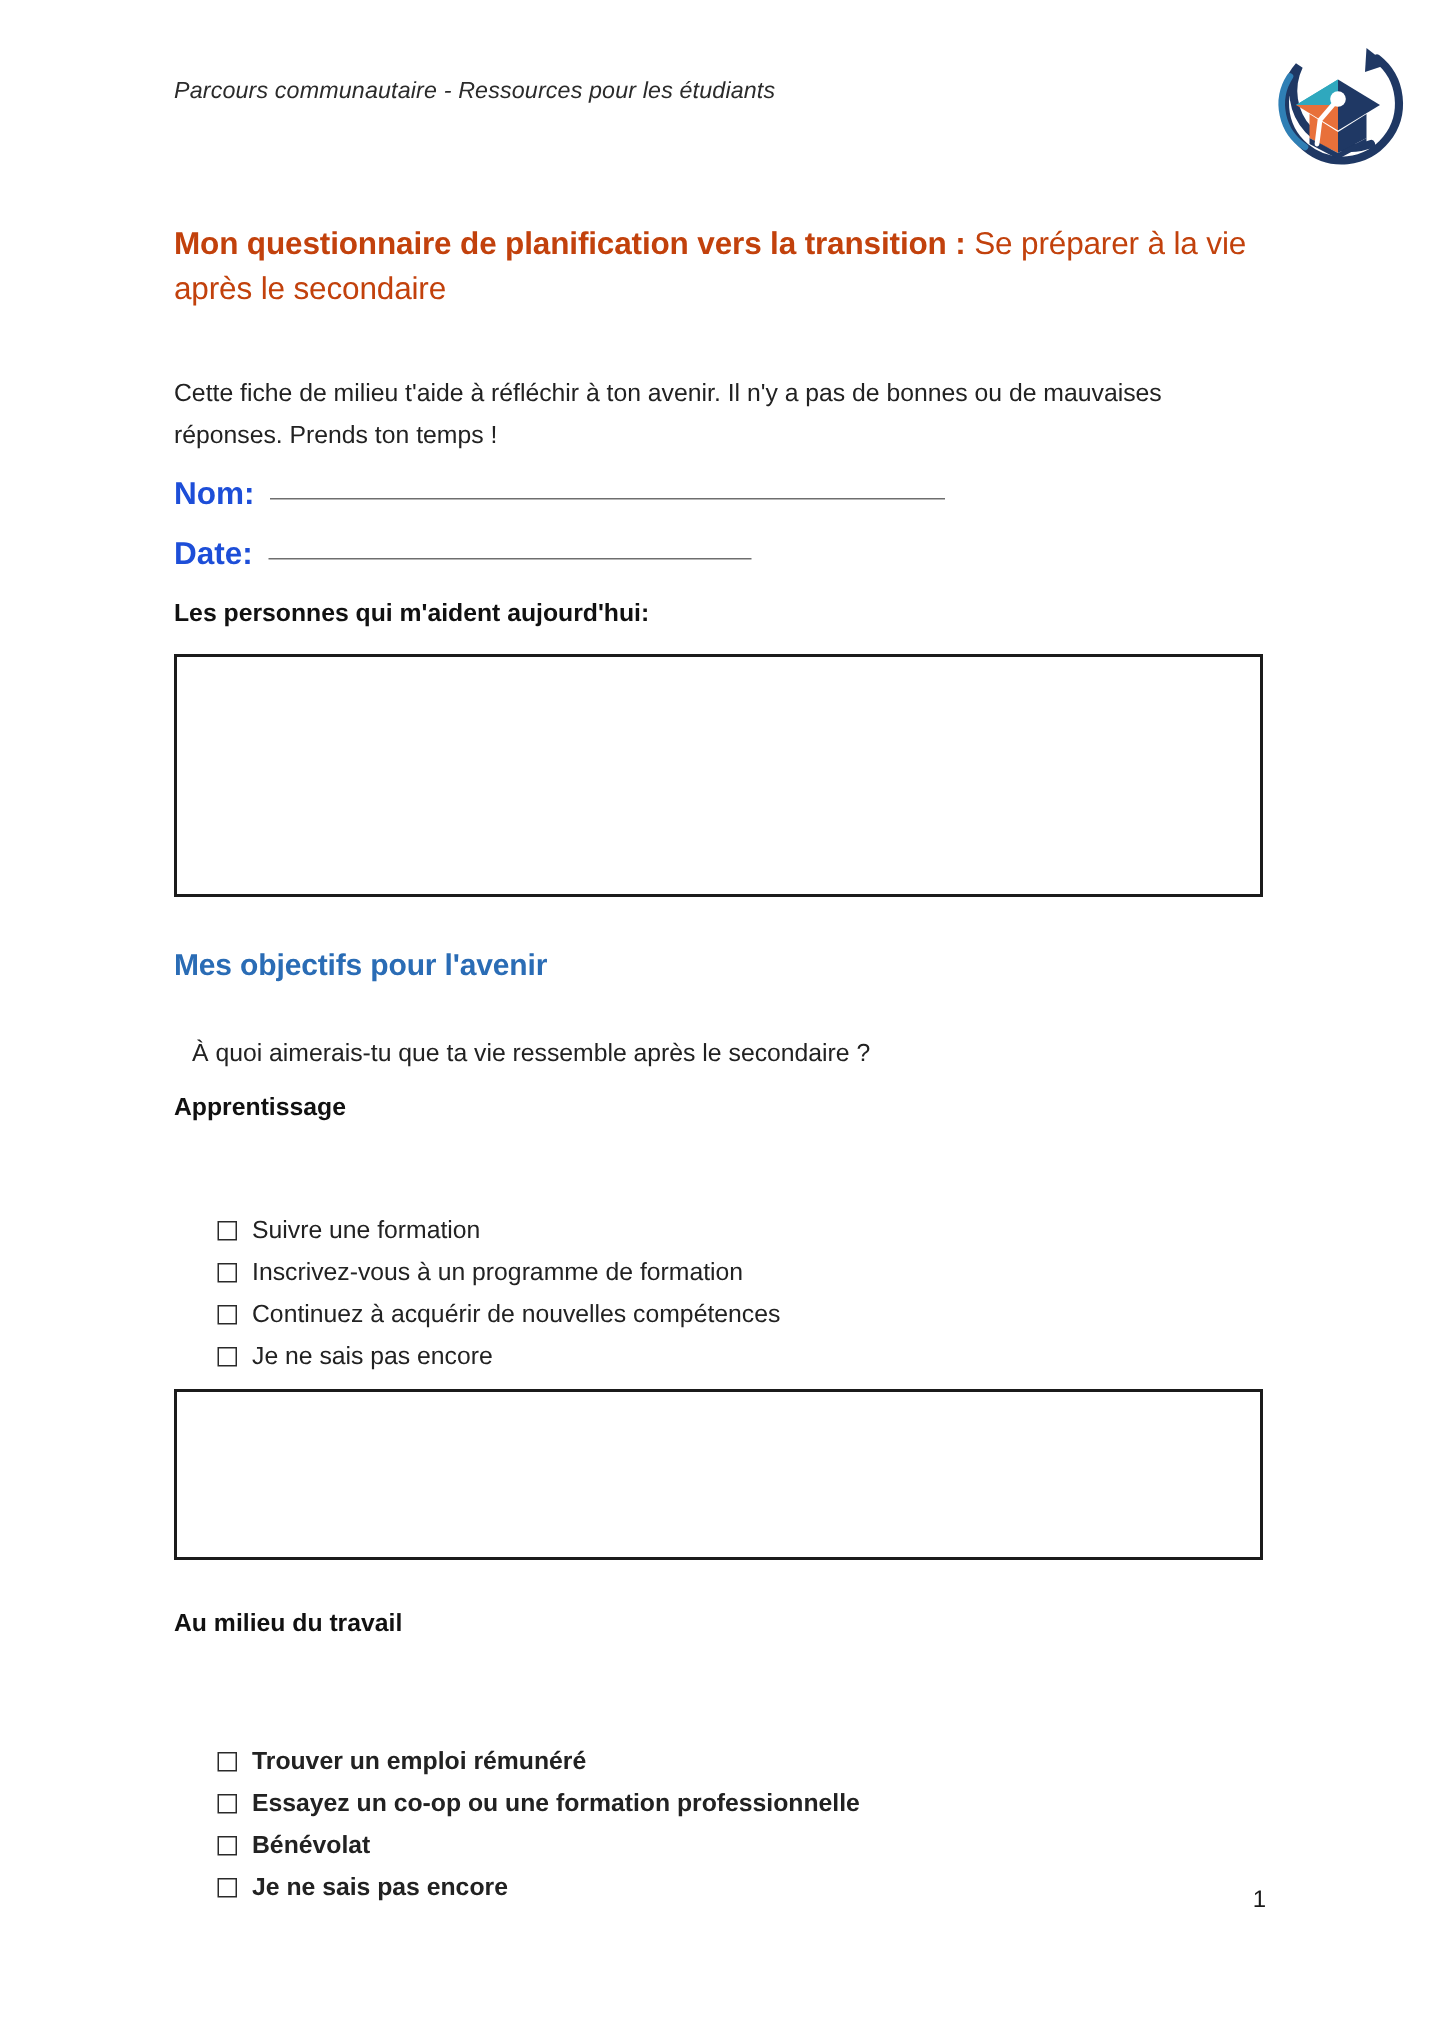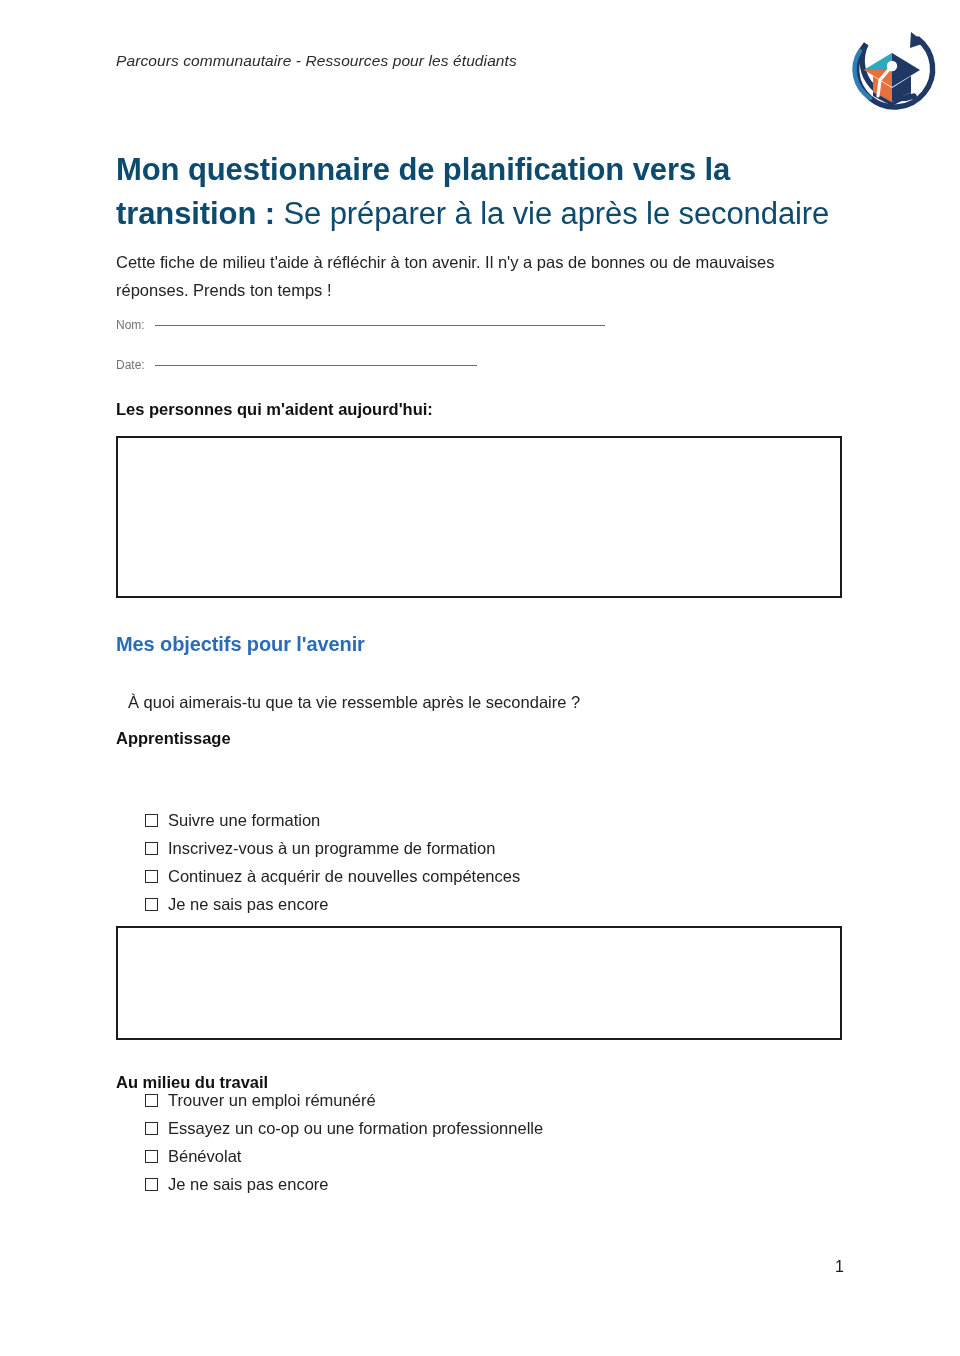--- a/index.html
+++ b/index.html
@@ -50,23 +50,23 @@
 
   
   .title-block {
     position: absolute;
     top: 148px;
     left: 116px;
     width: 730px;
   }
   .doc-title {
     margin: 0;
-    font-size: 31px;
+    font-size: 21px;
     line-height: 1.42;
-    color: #0c4a6e;
+    color: #c2410c;
     font-weight: 400;
     letter-spacing: -0.1px;
   }
   .doc-title .t-bold { font-weight: 700; }
 
   
   .intro {
     position: absolute;
     top: 248px;
     left: 116px;
@@ -81,24 +81,24 @@
   .field-row {
     position: absolute;
     left: 116px;
     display: flex;
     align-items: baseline;
     font-size: 16.5px;
   }
   .field-row.nom  { top: 318px; }
   .field-row.date { top: 358px; }
   .field-label {
-    font-weight: 400;
-    color: #737373;
+    font-weight: 700;
+    color: #1d4ed8;
     white-space: nowrap;
-    font-size: 12px;
+    font-size: 21px;
   }
   .field-rule {
     display: inline-block;
     height: 0;
     border-bottom: 1.6px solid #6e6e6e;
     margin-left: 10px;
     position: relative;
     top: -3px;
   }
   .field-row.nom  .field-rule { width: 450px; }
@@ -163,21 +163,21 @@
 
   
   .check-list {
     position: absolute;
     left: 145px;
     margin: 0;
     padding: 0;
     list-style: none;
   }
   .check-list.learning-list { top: 762px; margin-top: 48px; }
-  .check-list.work-list     { top: 1090px; }
+  .check-list.work-list     { top: 1164px; font-weight: bold; }
   .check-item {
     display: flex;
     align-items: flex-start;
     height: 28px;
     font-size: 16.5px;
     color: #222222;
   }
   .checkbox-glyph {
     flex: 0 0 auto;
     display: inline-block;

